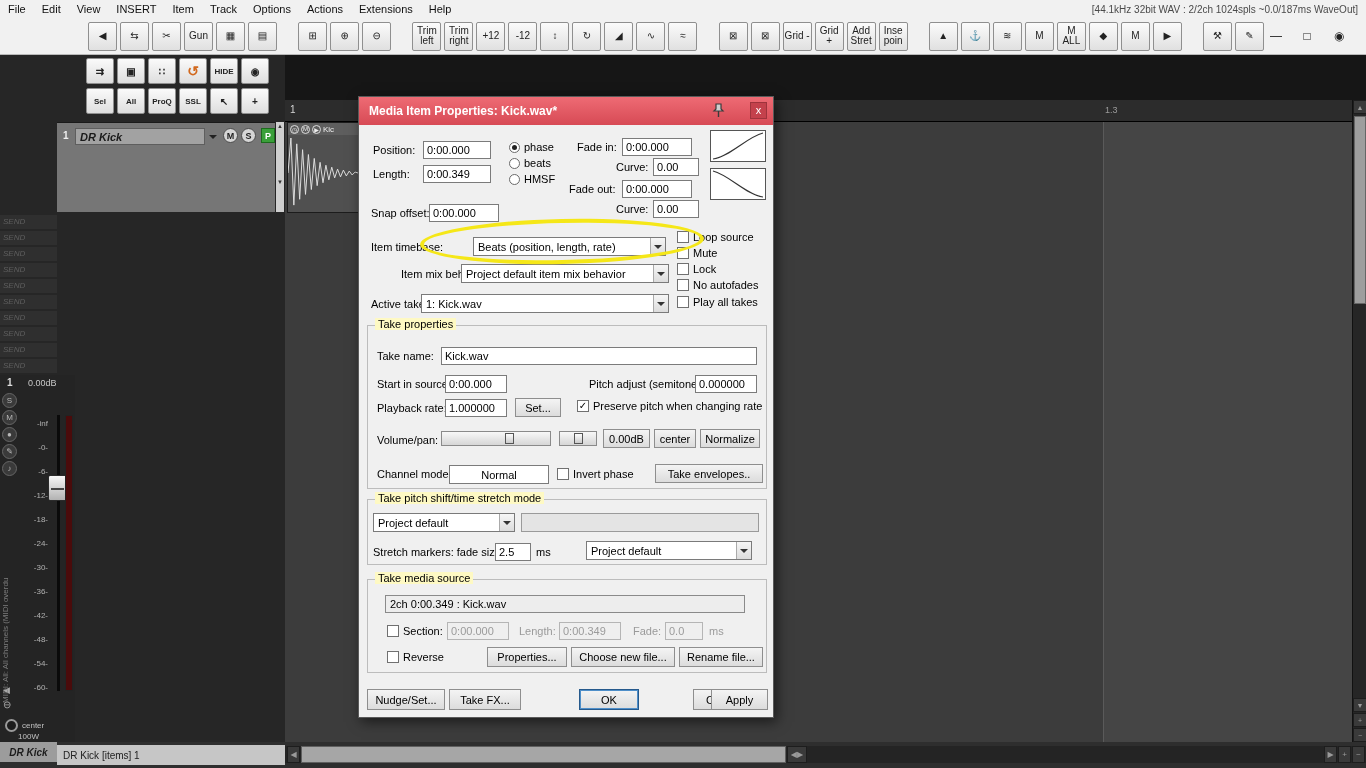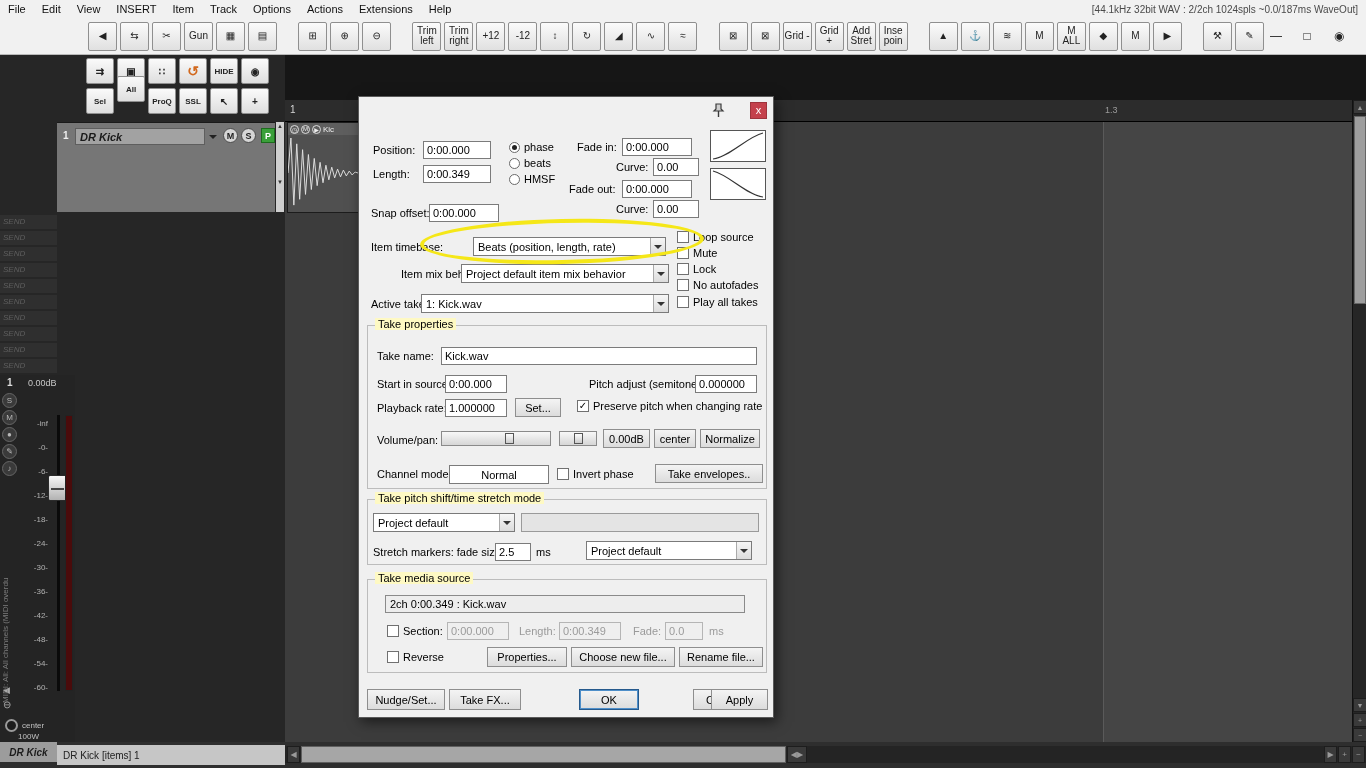--- a/index.html
+++ b/index.html
@@ -210,21 +210,21 @@
 <div class="leftpanel">
 
   <button class="ltb" style="left:86px;top:3px;">⇉</button>
   <button class="ltb" style="left:117px;top:3px;">▣</button>
   <button class="ltb" style="left:148px;top:3px;">∷</button>
   <button class="ltb orange" style="left:179px;top:3px;">↺</button>
   <button class="ltb small" style="left:210px;top:3px;">HIDE</button>
   <button class="ltb" style="left:241px;top:3px;">◉</button>
 
   <button class="ltb small" style="left:86px;top:33px;">Sel</button>
-  <button class="ltb small" style="left:117px;top:21px;">All</button>
+  <button class="ltb small" style="left:117px;top:33px;">All</button>
   <button class="ltb small" style="left:148px;top:33px;">ProQ</button>
   <button class="ltb small" style="left:179px;top:33px;">SSL</button>
   <button class="ltb" style="left:210px;top:33px;">↖</button>
   <button class="ltb" style="left:241px;top:33px;">+</button>
 
   <div class="tcp">
     <span class="tnum">1</span>
     <div class="tname">
       <span>DR Kick</span>
     </div>
@@ -314,20 +314,23 @@
   <div class="hstrack"></div>
   <span class="hsb" style="left:287px;width:13px;">◀</span>
   <div class="hshandle"></div>
   <span class="hsb" style="left:787px;width:20px;">◀▶</span>
   <span class="hsb" style="left:1324px;width:13px;">▶</span>
   <span class="hsb" style="left:1338px;width:13px;">+</span>
   <span class="hsb" style="left:1352px;width:13px;">−</span>
 </div>
 
 <div class="dialog">
+  <div class="dtitle">
+    <span>Media Item Properties:  Kick.wav*</span>
+  </div>
   <span class="dpin">
     <svg width="15" height="16" viewBox="0 0 15 16">
         <path d="M5 2 L10 2 L10 7 L12 9 L3 9 L5 7 Z" fill="#cfcfcf" stroke="#3a3a3a" stroke-width="1.2"></path>
         <line x1="7.5" y1="9" x2="7.5" y2="15" stroke="#3a3a3a" stroke-width="1.4"></line>
       </svg>
   </span>
   <button class="dclose">x</button>
 
   <span class="lb" style="left:14px;top:47px;">Position:</span>
   <input class="txt" style="left: 64px; top: 44px; width: 68px;" value="0:00.000">

